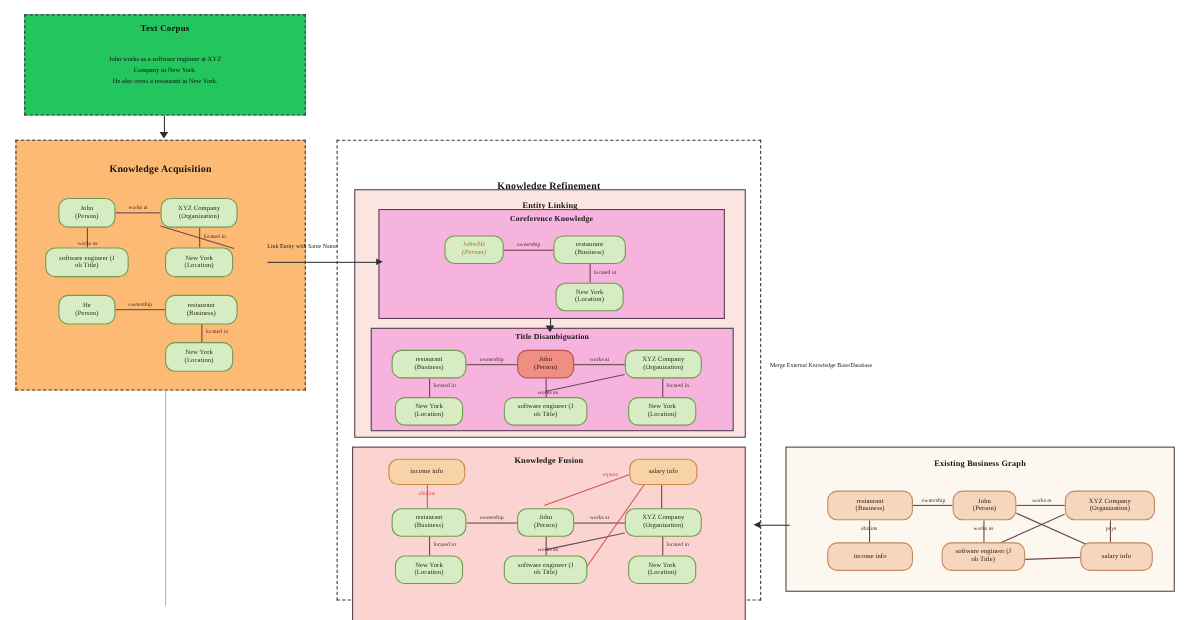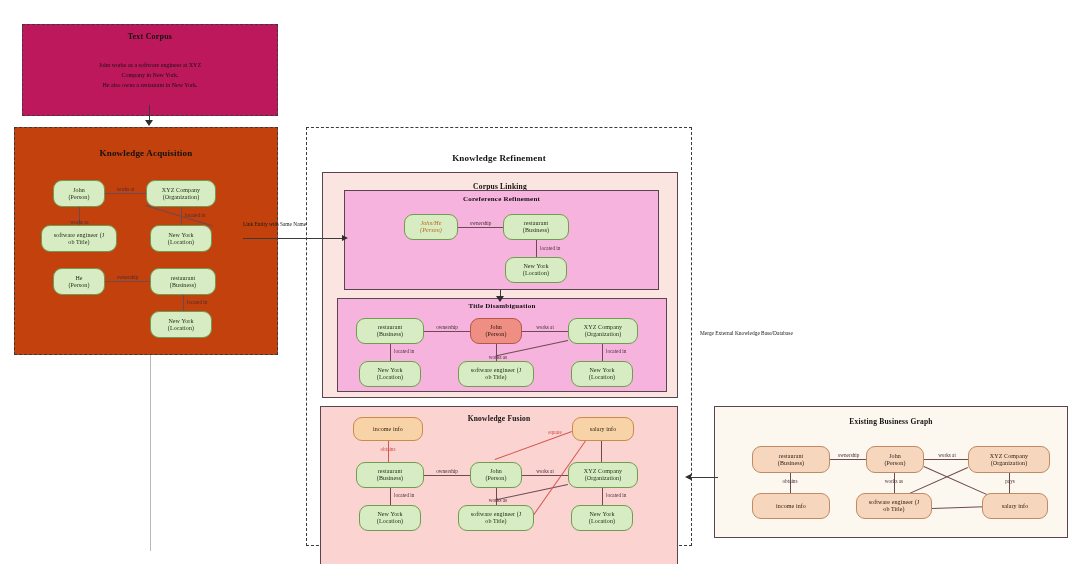--- a/index.html
+++ b/index.html
@@ -68,31 +68,31 @@
   .corpus-text{
     position:absolute;left:0;right:0;text-align:center;
     font-size:6px;line-height:1.55;color:#14140f;
   }
 </style>
 </head>
 <body>
 
 <div id="stage">
 
-  <div class="panel dashed" style="left:22px;top:24px;width:256px;height:92px;background:#be185d;">
+  <div class="panel dashed" style="left:22px;top:13px;width:256px;height:92px;background:#22c55e;">
     <div class="panel-title" style="top:7px;font-size:8px;">Text Corpus</div>
     <div class="corpus-text" style="top:36px;">John works as a software engineer at XYZ</div>
     <div class="corpus-text" style="top:46px;">Company in New York.</div>
     <div class="corpus-text" style="top:56px;">He also owns a restaurant in New York.</div>
   </div>
 
   <div class="flow v" style="left:149px;top:105px;height:17px;"></div>
   <div class="arrow down" style="left:145px;top:120px;"></div>
 
-  <div class="panel dashed" style="left:14px;top:127px;width:264px;height:228px;background:#c2410c;">
+  <div class="panel dashed" style="left:14px;top:127px;width:264px;height:228px;background:#fdba74;">
     <div class="panel-title" style="top:20px;font-size:9px;">Knowledge Acquisition</div>
   </div>
 
   <div class="node n-green" style="left:53px;top:180px;width:52px;height:27px;">
     <span class="l1">John</span>
     <span class="l2">(Person)</span>
   </div>
   <div class="node n-green" style="left:146px;top:180px;width:70px;height:27px;">
     <span class="l1">XYZ Company</span>
     <span class="l2">(Organization)</span>
@@ -134,29 +134,29 @@
   <div class="edge ev" style="left:183px;top:295px;height:16px;"></div>
   <div class="elabel" style="left:187px;top:299px;">located in</div>
 
   <div class="flow v" style="left:150px;top:355px;height:196px;background:#b9b9b9;"></div>
 
   <div class="flowlabel" style="left:243px;top:221px;">Link Entity with Same Name</div>
   <div class="flow h" style="left:243px;top:238px;width:100px;"></div>
   <div class="arrow right" style="left:342px;top:234.5px;"></div>
 
   <div class="panel dashed" style="left:306px;top:127px;width:386px;height:419px;background:#ffffff;">
-    <div class="panel-title" style="top:25px;font-size:9px;">Knowledge Refinement</div>
+    <div class="panel-title" style="top:36px;font-size:9px;">Knowledge Refinement</div>
   </div>
 
   <div class="panel solid" style="left:322px;top:172px;width:356px;height:226px;background:#fae5e1;">
-    <div class="panel-title" style="top:9px;font-size:7.5px;">Corpus Linking</div>
+    <div class="panel-title" style="top:9px;font-size:7.5px;">Entity Linking</div>
   </div>
 
   <div class="panel solid" style="left:344px;top:190px;width:315px;height:100px;background:#f6b3dd;">
-    <div class="panel-title" style="top:4px;font-size:7px;">Coreference Refinement</div>
+    <div class="panel-title" style="top:4px;font-size:7px;">Coreference Knowledge</div>
   </div>
 
   <div class="node n-cor" style="left:404px;top:214px;width:54px;height:26px;">
     <span class="l1">John/He</span>
     <span class="l2">(Person)</span>
   </div>
   <div class="node n-green" style="left:503px;top:214px;width:66px;height:26px;">
     <span class="l1">restaurant</span>
     <span class="l2">(Business)</span>
   </div>

